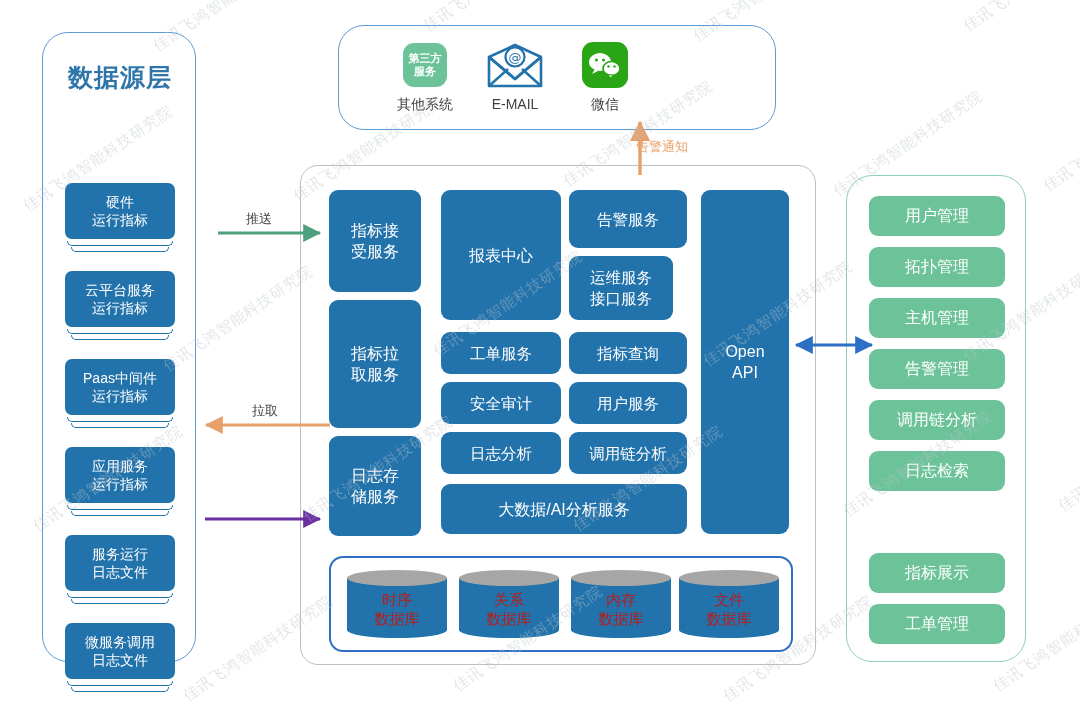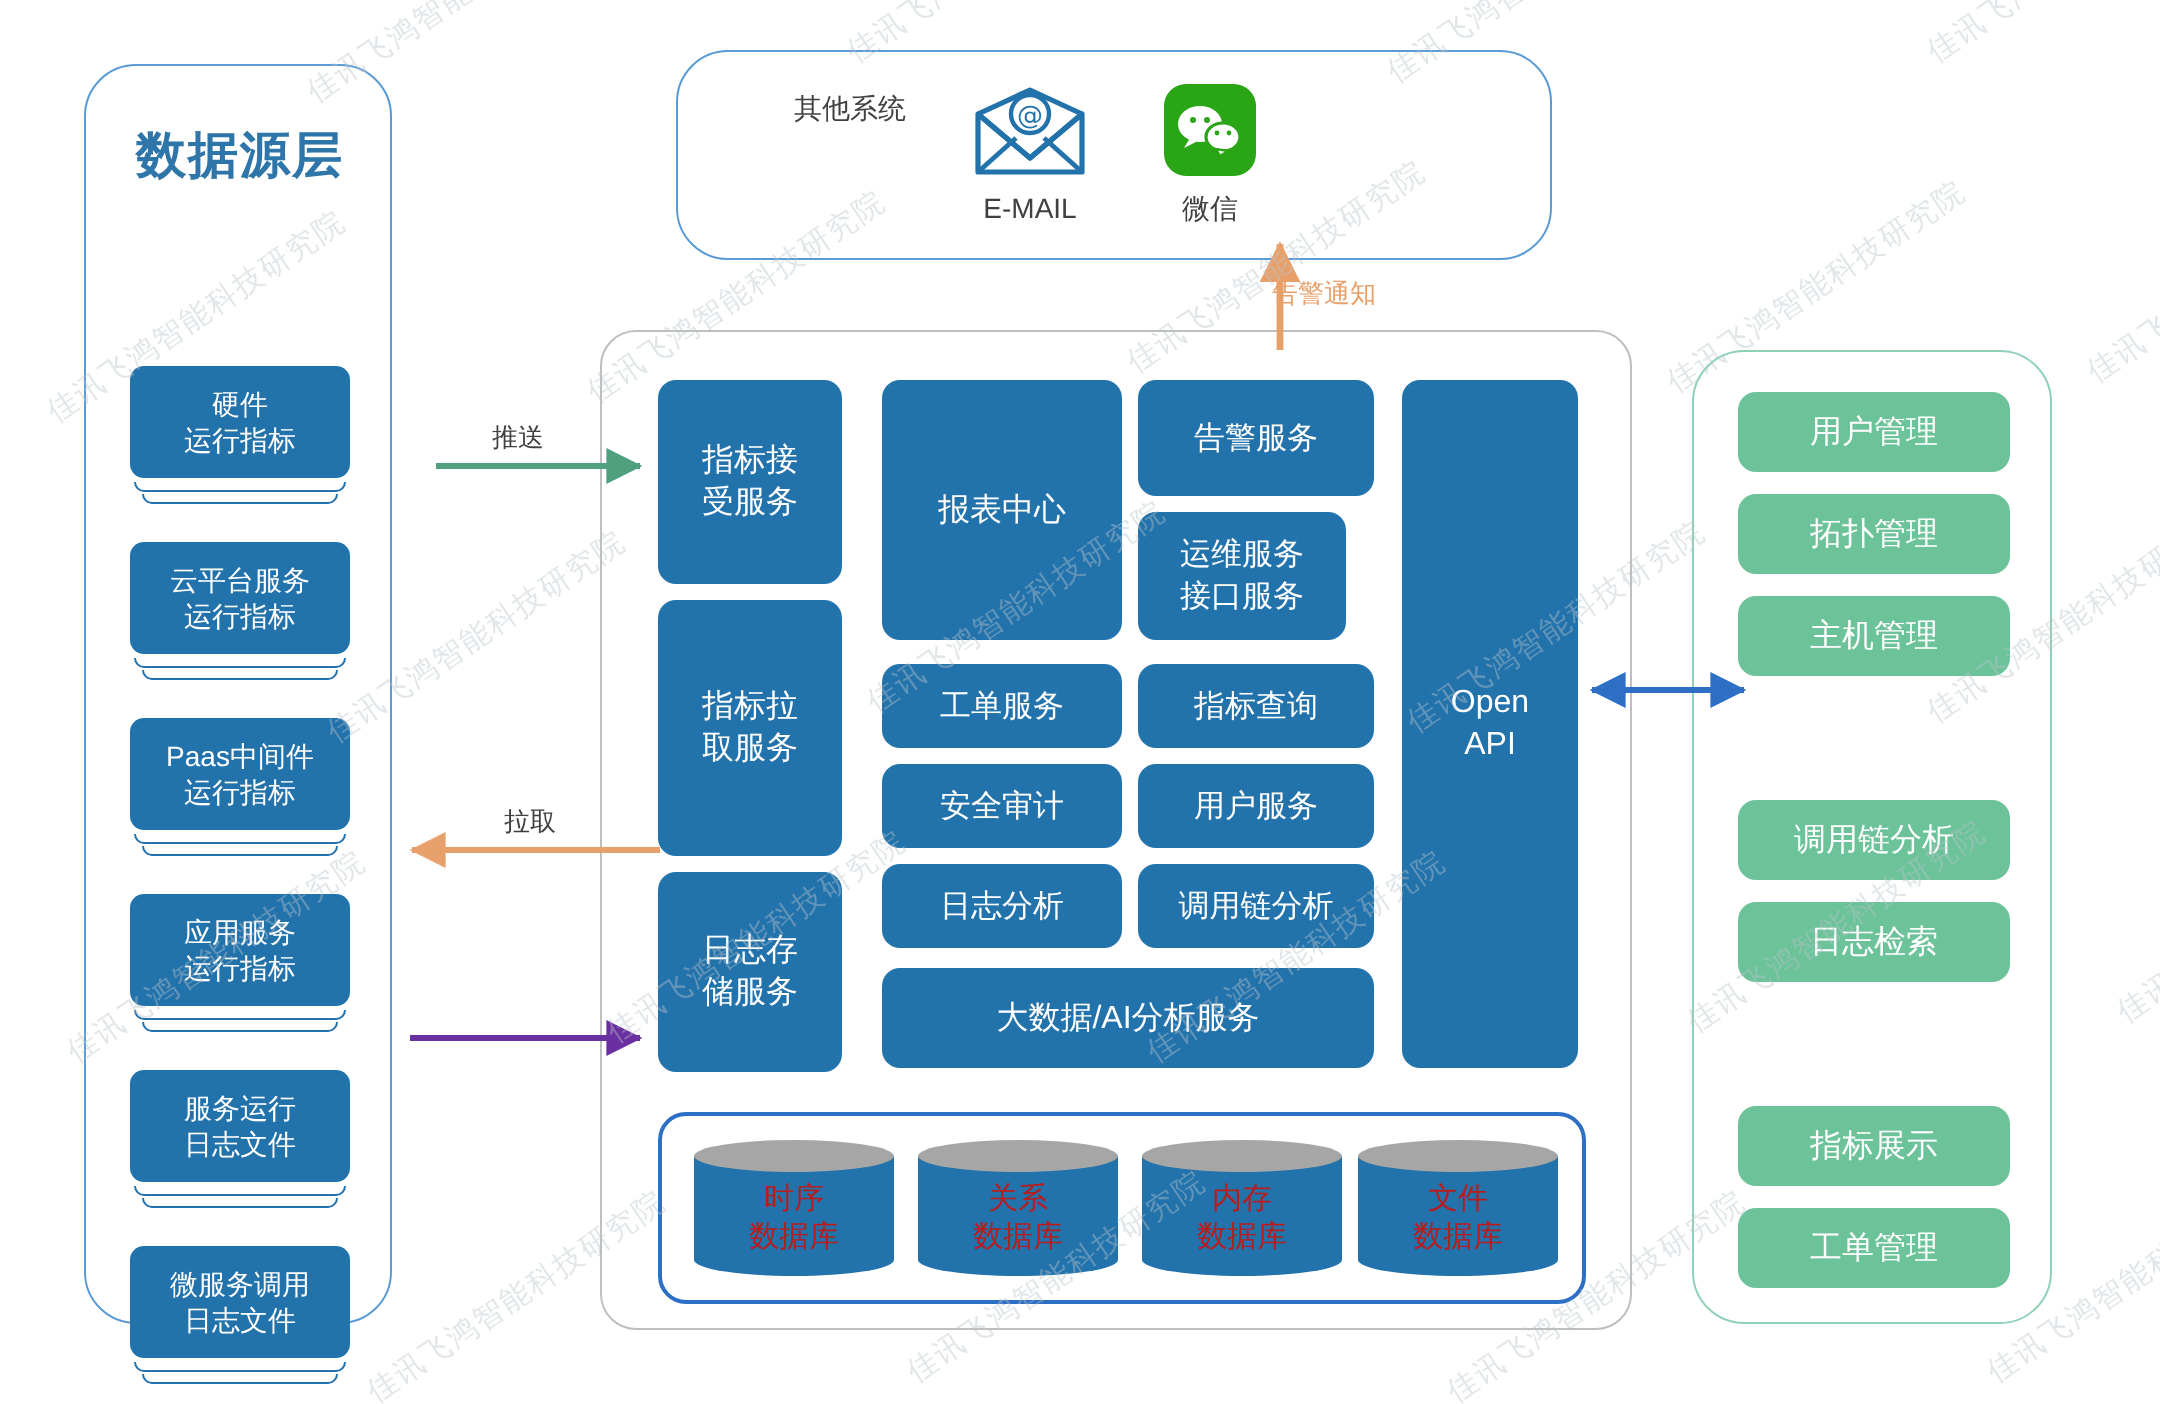--- a/index.html
+++ b/index.html
@@ -142,20 +142,26 @@
               <span>日志文件</span></span>
       </div>
       <div class="sh1"></div>
       <div class="sh2"></div>
     </div>
   </div>
 
   <div class="panel round-blue" id="notify-panel">
 
     <div class="nt-item" style="left:38px">
+      <div class="nt-icon">
+        <div class="third-badge">
+          <span>第三方</span>
+          <span>服务</span>
+        </div>
+      </div>
       <div class="nt-label">其他系统</div>
     </div>
 
     <div class="nt-item" style="left:128px">
       <div class="nt-icon">
         <svg width="60" height="48" viewBox="0 0 60 48">
           <path d="M4 16 L30 38 L56 16 L56 45 L4 45 Z" fill="#ffffff" stroke="#2272ab" stroke-width="2.6" stroke-linejoin="round"></path>
           <path d="M4 16 L30 38 L56 16" fill="none" stroke="#2272ab" stroke-width="2.6" stroke-linejoin="round"></path>
           <path d="M4 45 L23 28 M56 45 L37 28" fill="none" stroke="#2272ab" stroke-width="2.4"></path>
           <path d="M4 16 L30 4 L56 16" fill="none" stroke="#2272ab" stroke-width="2.6" stroke-linejoin="round"></path>
@@ -259,20 +265,21 @@
                 <span>数据库</span></span>
         </div>
       </div>
     </div>
   </div>
 
   <div class="panel round-green" id="right-panel">
     <div class="fn" style="top:20px">用户管理</div>
     <div class="fn" style="top:71px">拓扑管理</div>
     <div class="fn" style="top:122px">主机管理</div>
+    <div class="fn" style="top:173px">告警管理</div>
     <div class="fn" style="top:224px">调用链分析</div>
     <div class="fn" style="top:275px">日志检索</div>
     <div class="fn" style="top:377px">指标展示</div>
     <div class="fn" style="top:428px">工单管理</div>
   </div>
 
   <svg class="arrow-line" style="left:0;top:0;width:1080px;height:702px;">
     <defs>
       <marker id="ah-green" markerWidth="7" markerHeight="7" refX="5.6" refY="3" orient="auto">
         <path d="M0,0 L6,3 L0,6 Z" fill="#4fa07f"></path>

